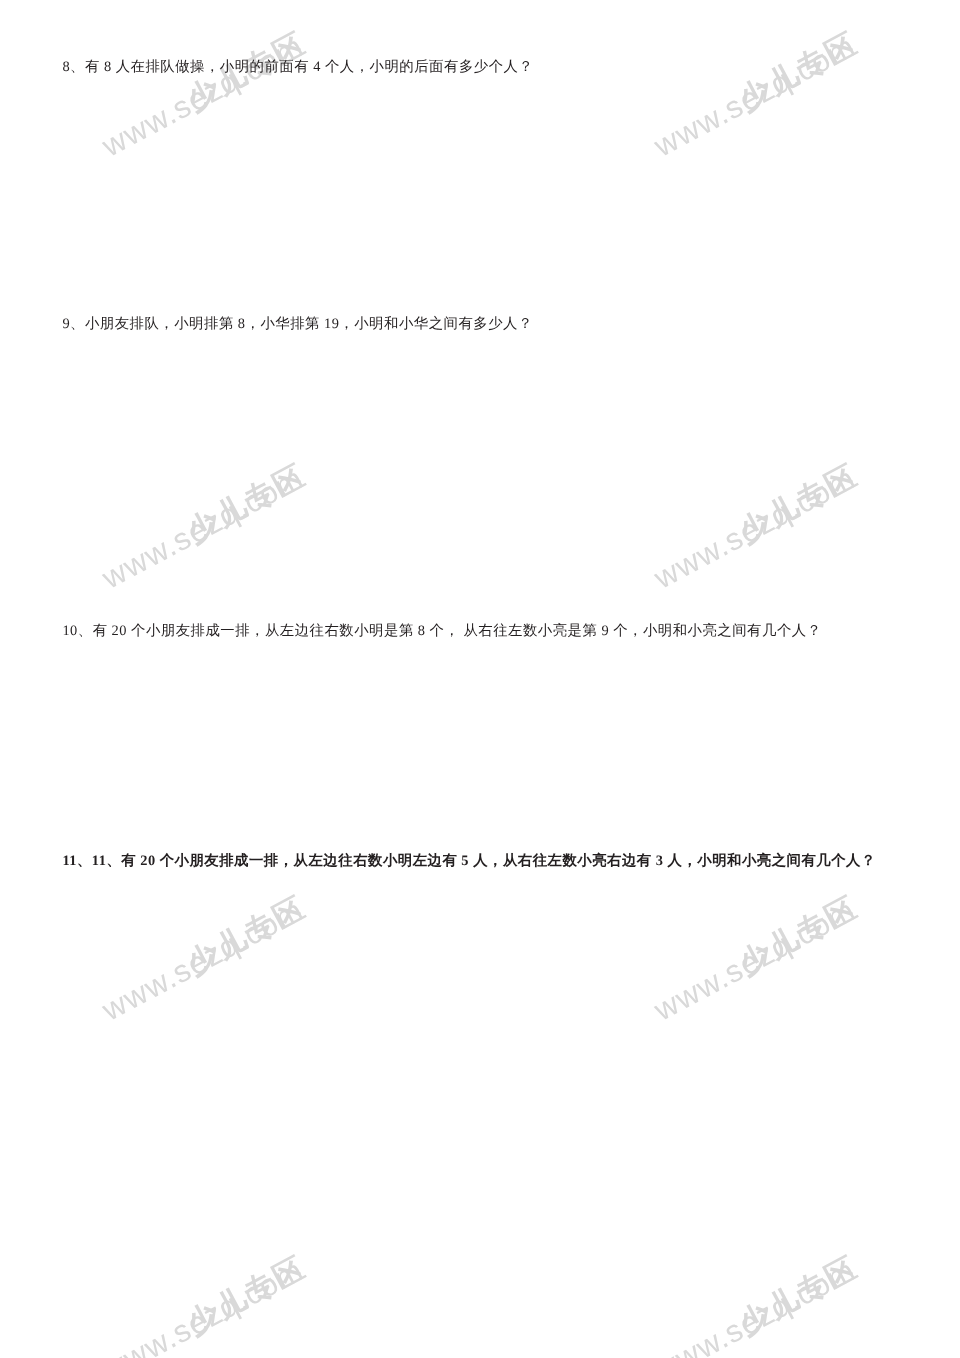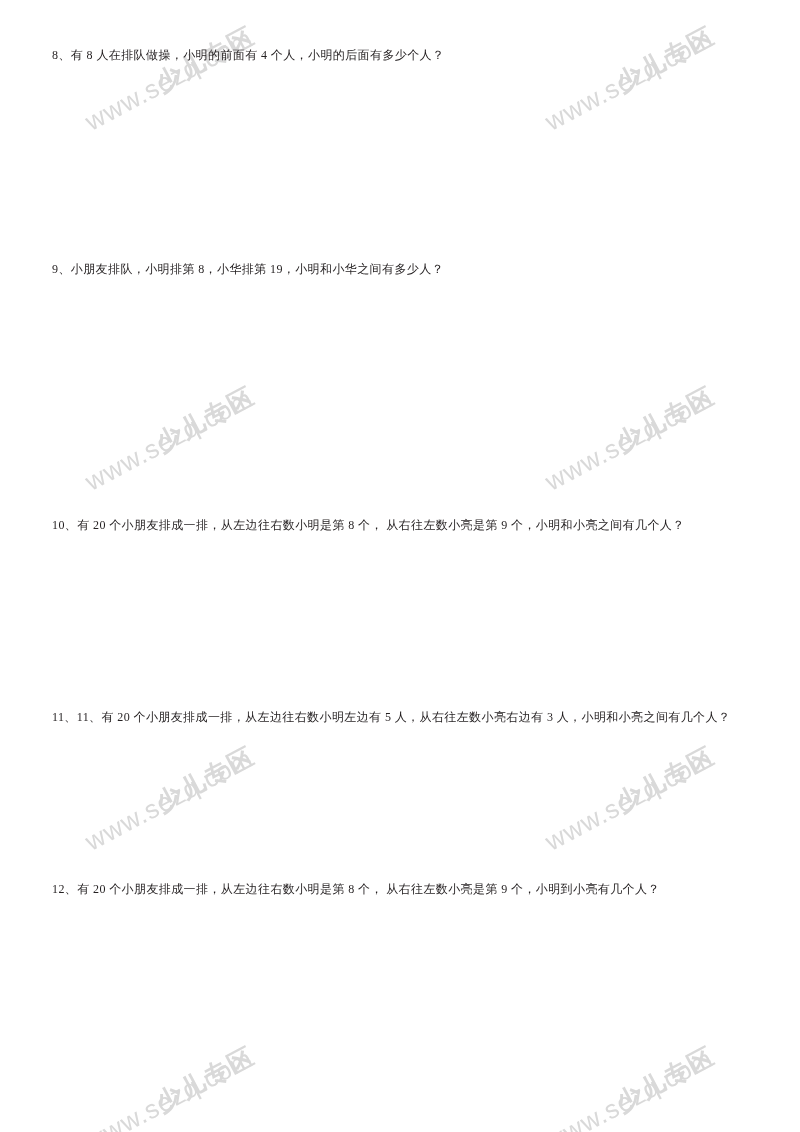--- a/index.html
+++ b/index.html
@@ -83,15 +83,14 @@
     <div class="wm wm-url" style="left: 80px; top: 1130px; color: rgb(217, 217, 217); transform: rotate(-28deg);">www.sezq.com</div>
     <div class="wm wm-cn" style="left: 150px; top: 1090px; color: rgb(217, 217, 217); transform: rotate(-28deg);">少儿专区</div>
     <div class="wm wm-url" style="left: 540px; top: 1130px; color: rgb(217, 217, 217); transform: rotate(-28deg);">www.sezq.com</div>
     <div class="wm wm-cn" style="left: 610px; top: 1090px; color: rgb(217, 217, 217); transform: rotate(-28deg);">少儿专区</div>
   </div>
 
 <div class="page">
   <div class="problem" style="top:44px;">8、有 8 人在排队做操，小明的前面有 4 个人，小明的后面有多少个人？</div>
   <div class="problem" style="top:258px;">9、小朋友排队，小明排第 8，小华排第 19，小明和小华之间有多少人？</div>
   <div class="problem" style="top:482px;margin-top:32px;">10、有 20 个小朋友排成一排，从左边往右数小明是第 8 个， 从右往左数小亮是第 9 个，小明和小亮之间有几个人？</div>
-  <div class="problem" style="top:706px;">11、11、有 20 个小朋友排成一排，从左边往右数小明左边有 5 人，从右往左数小亮右边有 3 人，小明和小亮之间有几个人？</div>
-  <div class="problem" style="top:878px;">12、有 20 个小朋友排成一排，从左边往右数小明是第 8 个， 从右往左数小亮是第 9 个，小明到小亮有几个人？</div>
+  <div class="problem" style="top:706px;font-weight:bold;">11、11、有 20 个小朋友排成一排，从左边往右数小明左边有 5 人，从右往左数小亮右边有 3 人，小明和小亮之间有几个人？</div>
 </div>
 
 </body></html>

